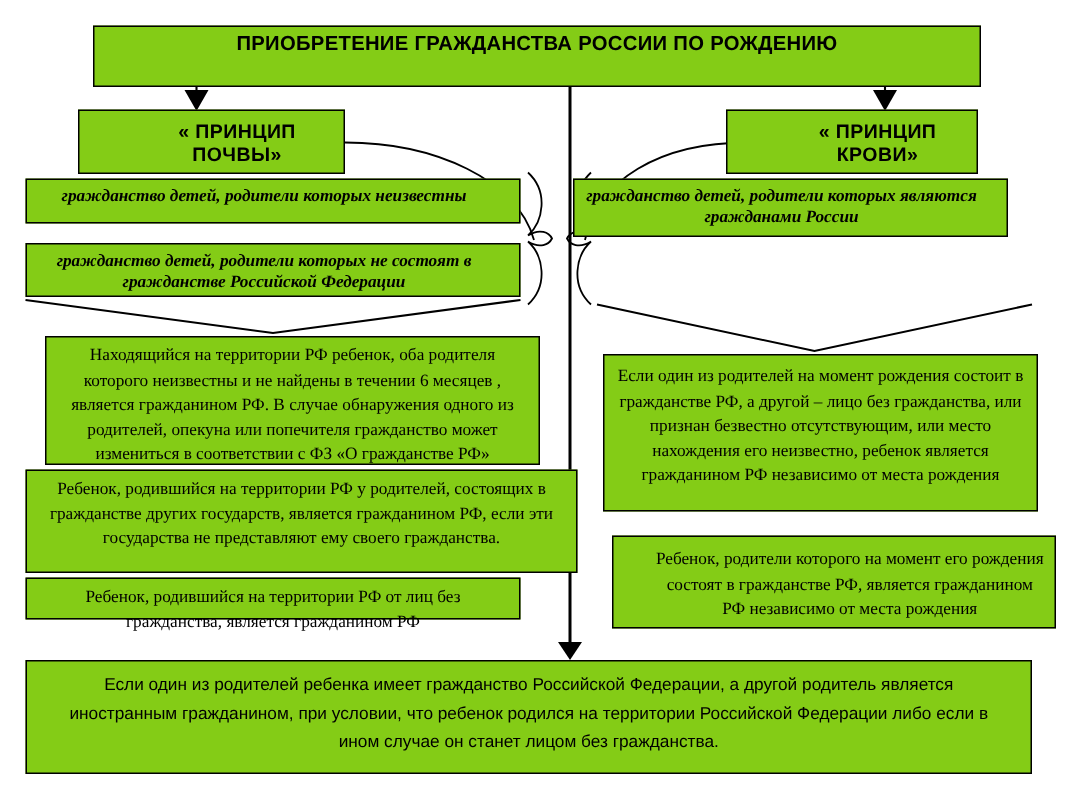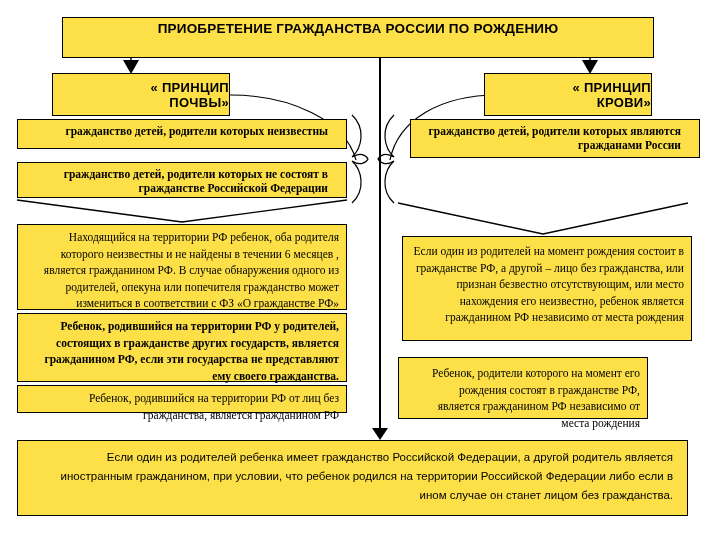--- a/index.html
+++ b/index.html
@@ -17,26 +17,26 @@
   }
   #stage {
     position: absolute;
     left: 0; top: 0;
     width: 720px;
     height: 540px;
   }
   .box {
     position: absolute;
     border: 1px solid #000000;
-    background: #fde047;
+    background: #84cc16;
     box-sizing: border-box;
     display: flex;
     align-items: flex-start;
     justify-content: center;
-    text-align: right;
+    text-align: center;
   }
   .box > .txt { display: block; width: 100%; }
 
   
   #title-box {
     left: 62px; top: 17px;
     width: 592px; height: 41px;
     flex-direction: column;
     align-items: center;
     justify-content: flex-start;
@@ -69,38 +69,39 @@
   #principle-soil { left: 52px; top: 73px; width: 178px; }
   #principle-blood { left: 484px; top: 73px; width: 168px; }
 
   
   .category {
     font-weight: bold;
     font-size: 11.5px;
     line-height: 14px;
     padding: 4px 18px 0 6px;
     align-items: flex-start;
+    font-style: italic;
   }
   #cat-left-1 { left: 17px; top: 119px; width: 330px; height: 30px; }
   #cat-left-2 { left: 17px; top: 162px; width: 330px; height: 36px; }
-  #cat-right-1 { left: 410px; top: 119px; width: 290px; height: 39px; }
+  #cat-right-1 { left: 382px; top: 119px; width: 290px; height: 39px; }
   #cat-right-2 { left: 398px; top: 161px; width: 290px; height: 38px; }
 
   
   .detail {
     font-size: 11.5px;
     line-height: 16.5px;
     padding: 4px 7px 2px 7px;
     align-items: flex-start;
   }
-  #det-left-1 { left: 17px; top: 224px; width: 330px; height: 86px; }
-  #det-left-2 { left: 17px; top: 313px; width: 330px; height: 69px; font-weight: bold; }
+  #det-left-1 { left: 30px; top: 224px; width: 330px; height: 86px; }
+  #det-left-2 { left: 17px; top: 313px; width: 368px; height: 69px; }
   #det-left-3 { left: 17px; top: 385px; width: 330px; height: 28px; }
   #det-right-1 { left: 402px; top: 236px; width: 290px; height: 105px; padding-top: 6px; }
-  #det-right-2 { left: 398px; top: 357px; width: 250px; height: 62px; padding-top: 7px; padding-left: 28px; }
+  #det-right-2 { left: 408px; top: 357px; width: 296px; height: 62px; padding-top: 7px; padding-left: 28px; }
 
   
   #footer-box {
     left: 17px; top: 440px;
     width: 671px; height: 76px;
     font-family: "Liberation Sans", sans-serif;
     font-size: 11.5px;
     line-height: 19px;
     padding: 7px 14px 0 14px;
     align-items: flex-start;

